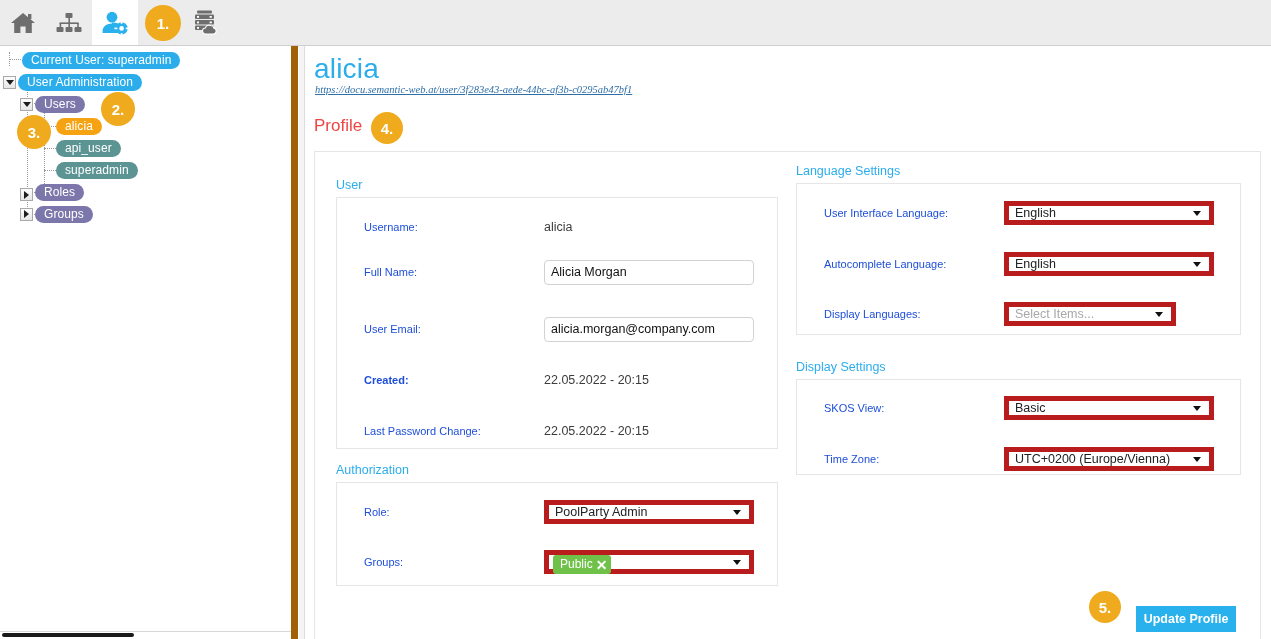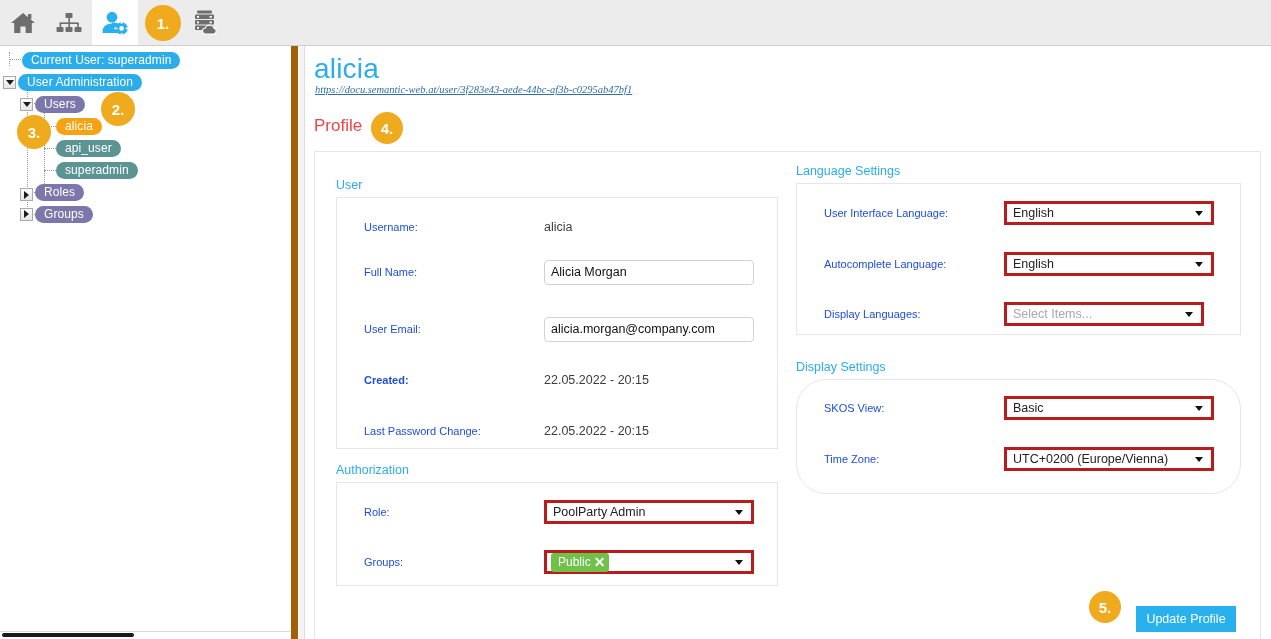--- a/index.html
+++ b/index.html
@@ -162,24 +162,24 @@
     border-radius: 4px;
     height: 25px;
     background: #ffffff;
     font-size: 12.5px;
     color: #111;
     padding: 0 6px;
     font-family: "Liberation Sans", sans-serif;
     outline: none;
   }
   .fselect {
-    border: 3px solid #b91c1c;
+    border: 5px solid #b91c1c;
     background: #ffffff;
     height: 24px;
-    display: flex; align-items: center;
+    display: flex; 
     padding: 0 6px;
     font-size: 12.5px;
     color: #222;
     position: relative;
   }
   .fselect .caret {
     position: absolute; right: 8px; top: 50%;
     margin-top: -2px;
     width: 0; height: 0;
     border-left: 4px solid transparent;
@@ -219,21 +219,21 @@
 
   #update-btn {
     position: absolute;
     left: 1136px; top: 606px;
     width: 100px; height: 26px;
     background: #29b1ee;
     color: #ffffff;
     border: none;
     font-size: 12.5px;
     font-family: "Liberation Sans", sans-serif;
-    font-weight: normal;
+    font-weight: bold;
     cursor: pointer;
     z-index: 30;
   }
 </style>
 </head>
 <body>
 
 <div id="toolbar">
   <div class="tb-item" style="left:0px;">
     <span class="tb-icon">
@@ -440,31 +440,31 @@
         <div class="frow" style="left:27px; top:68px;">
           <span class="flabel" style="width:180px;">Autocomplete Language:</span>
           <span class="fselect" style="width:210px;">
             <span>English</span>
             <span class="caret"></span>
           </span>
         </div>
 
         <div class="frow" style="left:27px; top:118px;">
           <span class="flabel" style="width:180px;">Display Languages:</span>
-          <span class="fselect placeholder" style="width:200px;">
+          <span class="fselect placeholder" style="width:172px;">
             <span>Select Items...</span>
             <span class="caret"></span>
           </span>
         </div>
       </div>
     </div>
 
     <div class="section" style="left:481px; top:208px; width:445px;">
       <span class="section-label">Display Settings</span>
-      <div class="section-box" style="height:115px; position:relative;border-radius:30px;">
+      <div class="section-box" style="height:96px; position:relative;">
 
         <div class="frow" style="left:27px; top:16px;">
           <span class="flabel" style="width:180px;">SKOS View:</span>
           <span class="fselect" style="width:210px;">
             <span>Basic</span>
             <span class="caret"></span>
           </span>
         </div>
 
         <div class="frow" style="left:27px; top:67px;">

